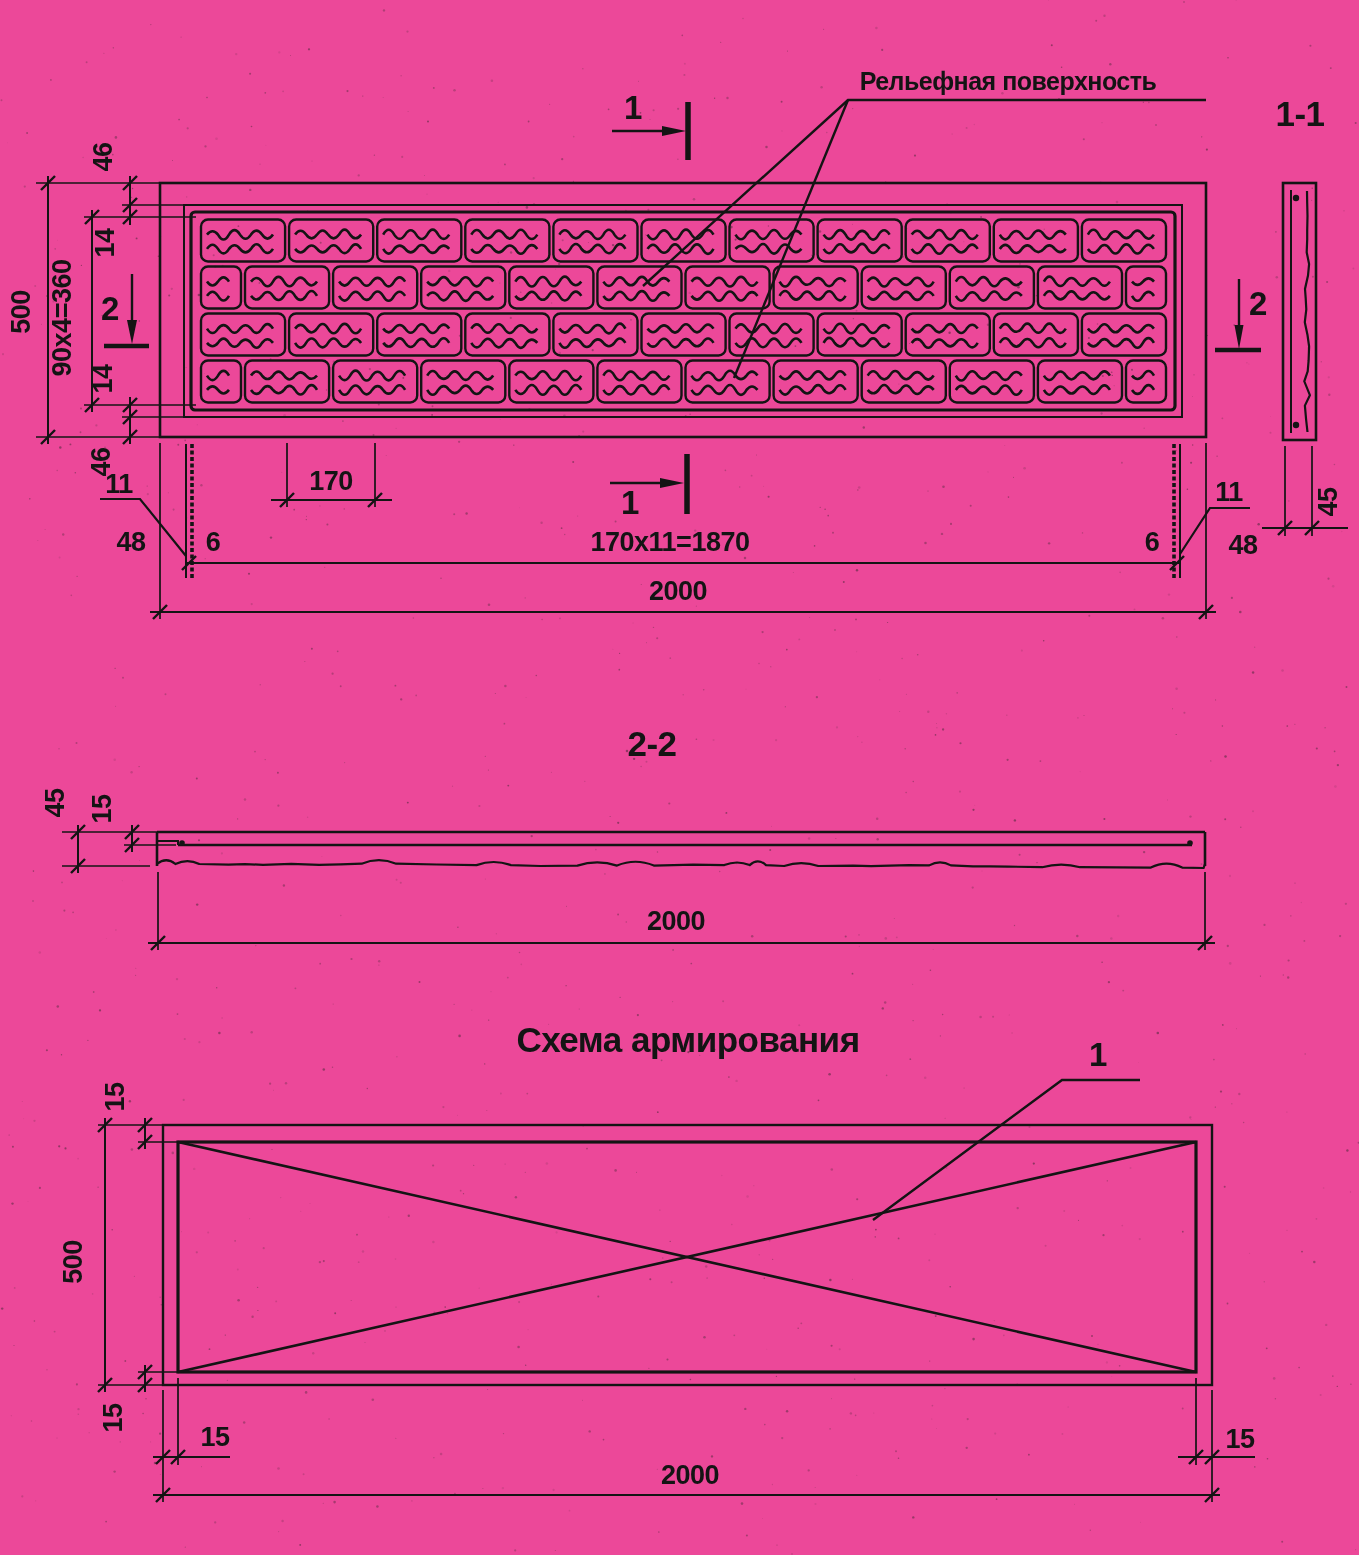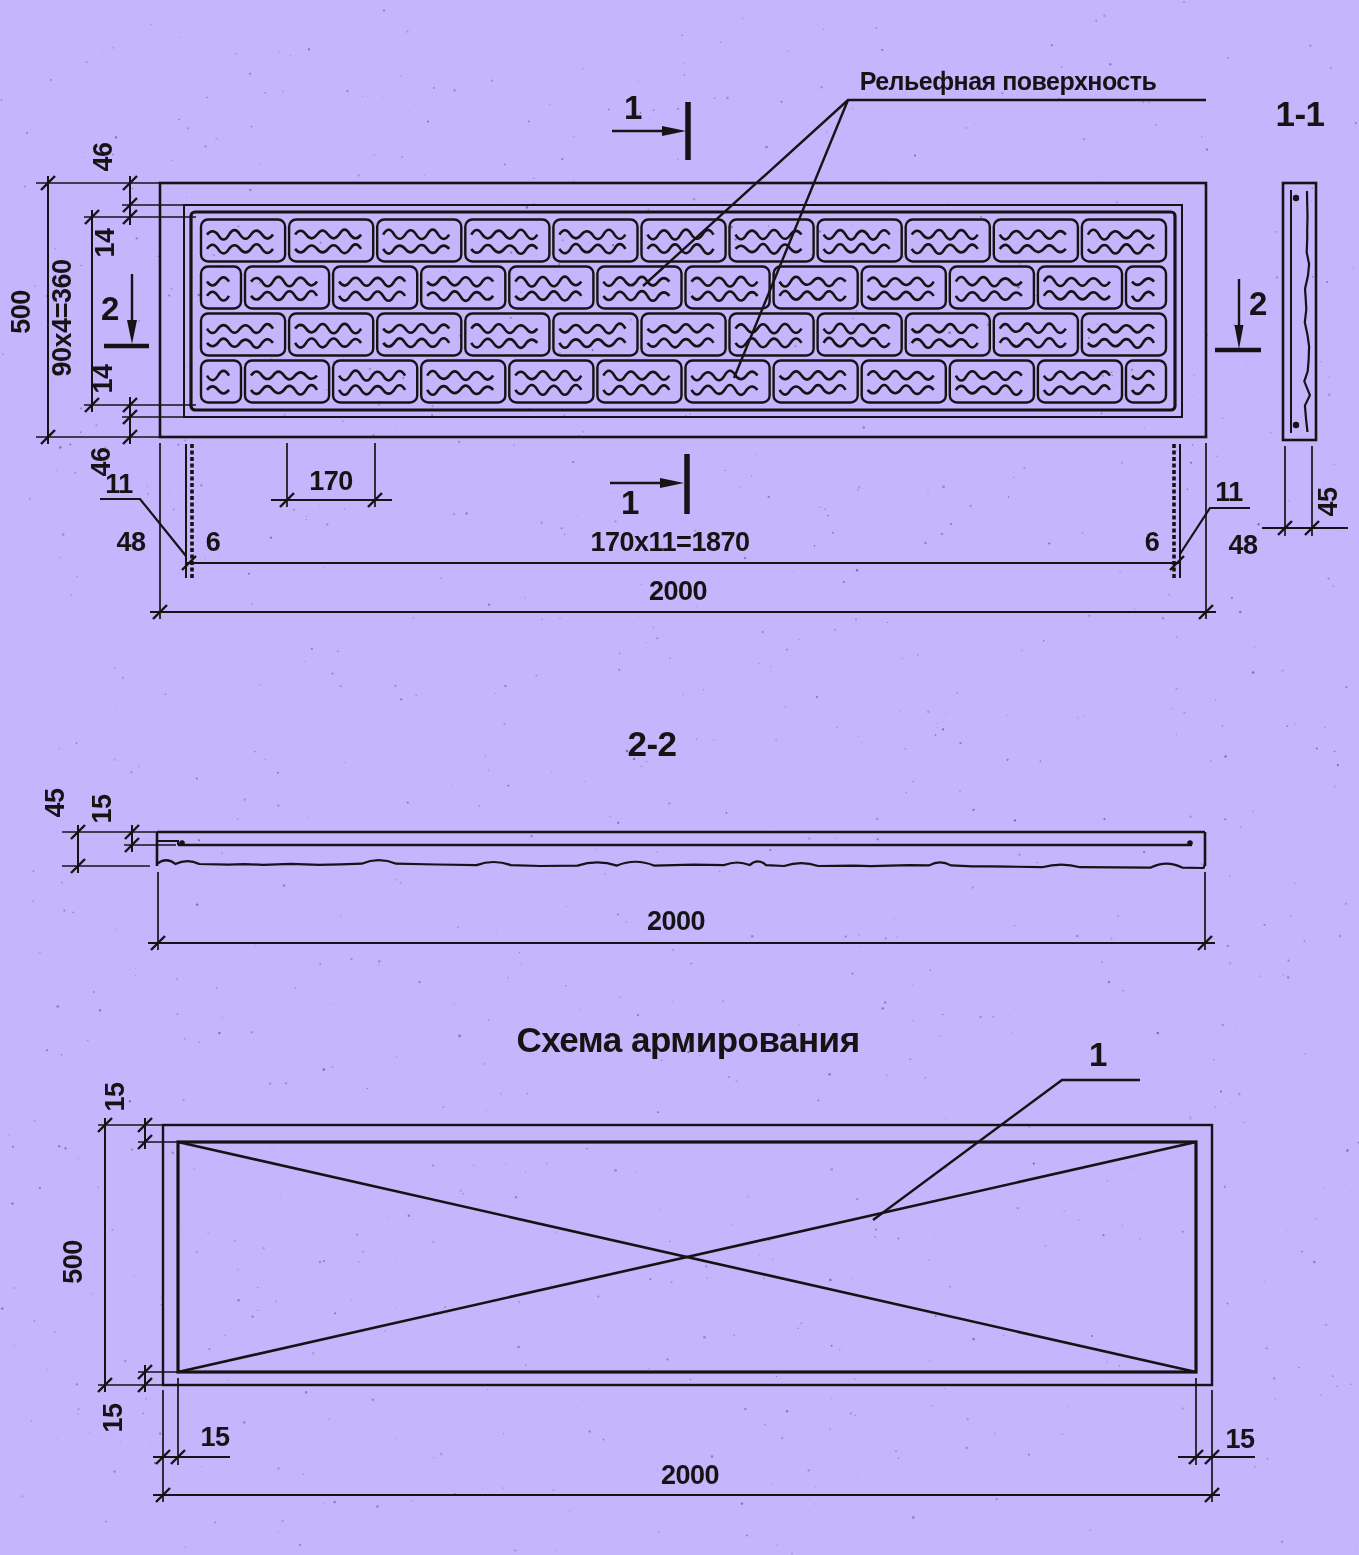--- a/index.html
+++ b/index.html
@@ -1,16 +1,16 @@
 <!DOCTYPE html>
 <html><head>
 <meta charset="utf-8">
 <style>
   html,body{margin:0;padding:0;background:#e8e8e6;}
-  .sheet{width:1359px;height:1555px;background:#c4b5fd;position:relative;margin:0 auto;overflow:hidden;}
+  .sheet{width:1359px;height:1555px;background:#ec4899;position:relative;margin:0 auto;overflow:hidden;}
   svg{display:block;}
   text{font-family:"Liberation Sans","DejaVu Sans",sans-serif;font-weight:bold;fill:#141414;letter-spacing:-0.5px;}
   .dim{font-size:27px;}
   .marker{font-size:33px;}
   .title{font-size:35px;}
   .lbl{font-size:25px;}
   .ln{stroke:#141414;fill:none;}
 </style>
 </head>
 <body>

